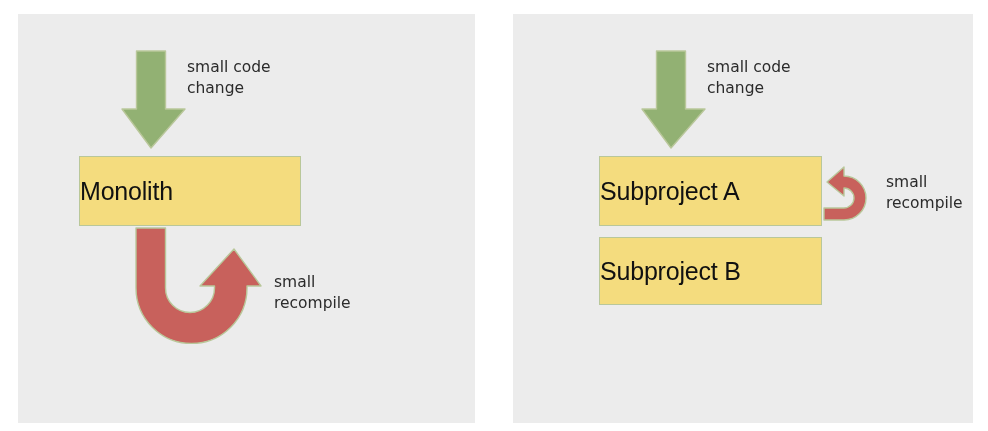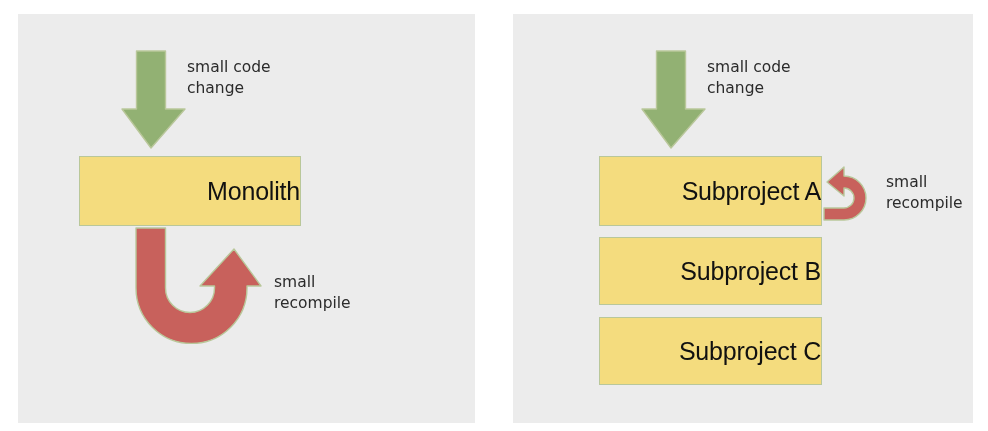--- a/index.html
+++ b/index.html
@@ -26,21 +26,21 @@
   #panel-left  { left: 18px;  top: 14px; width: 457px; height: 409px; }
   #panel-right { left: 513px; top: 14px; width: 460px; height: 409px; }
 
   .box {
     position: absolute;
     background: #f4dc7e;
     border: 1px solid #b9c79a;
     box-sizing: border-box;
     display: flex;
     align-items: center;
-    justify-content: flex-end;
+    justify-content: flex-start;
     color: #111111;
     font-size: 25px;
     font-family: "Liberation Sans", "DejaVu Sans", sans-serif;
     letter-spacing: -0.2px;
     line-height: 1;
   }
 
   .caption {
     position: absolute;
     color: #2b2b2b;
@@ -125,23 +125,20 @@
 
   <div class="caption" id="cap-small-code-right">small code
 change</div>
 
   <div class="box" id="box-sub-a">
     <span>Subproject A</span>
   </div>
   <div class="box" id="box-sub-b">
     <span>Subproject B</span>
   </div>
-  <div class="box" id="box-sub-c">
-    <span>Subproject C</span>
-  </div>
 
   <div class="svgwrap" id="arrow-red-right">
     <svg width="52" height="56" viewBox="0 0 52 56" xmlns="http://www.w3.org/2000/svg">
       <path d="M2,42
                L2,54
                L22,54
                A22,22 0 0 0 22,10
                L22,10
                L22,1
                L5,16

